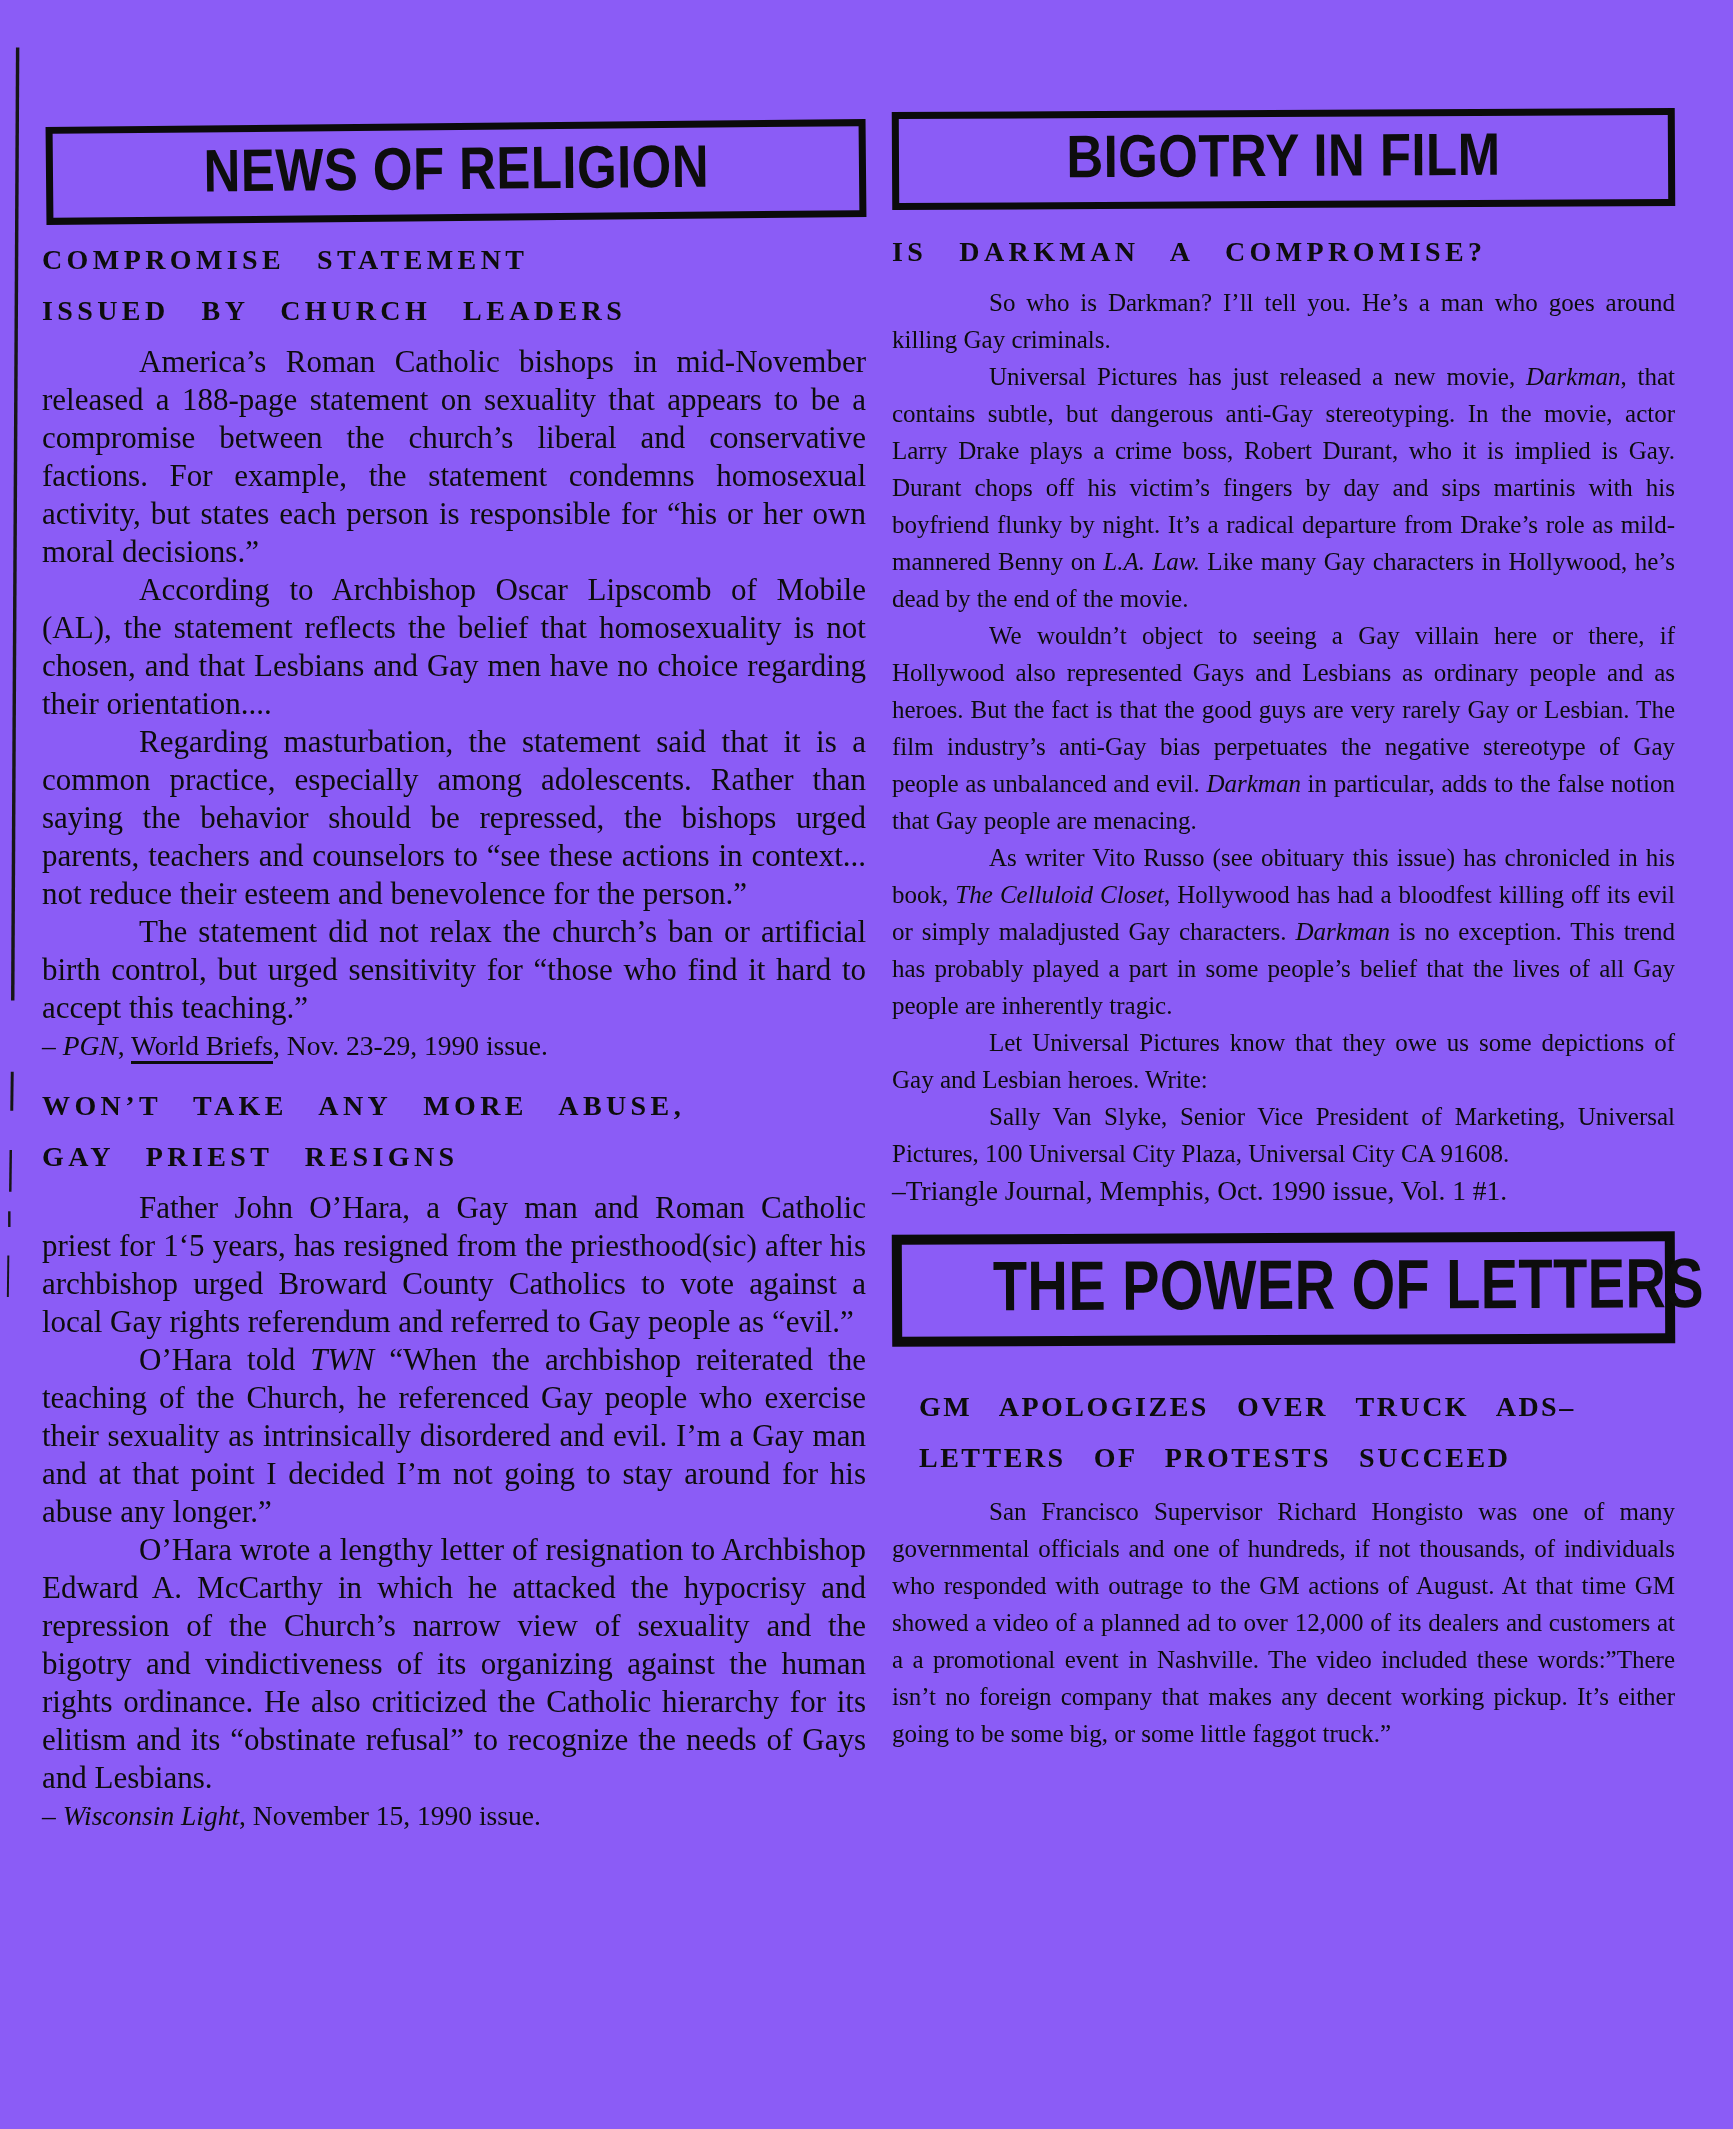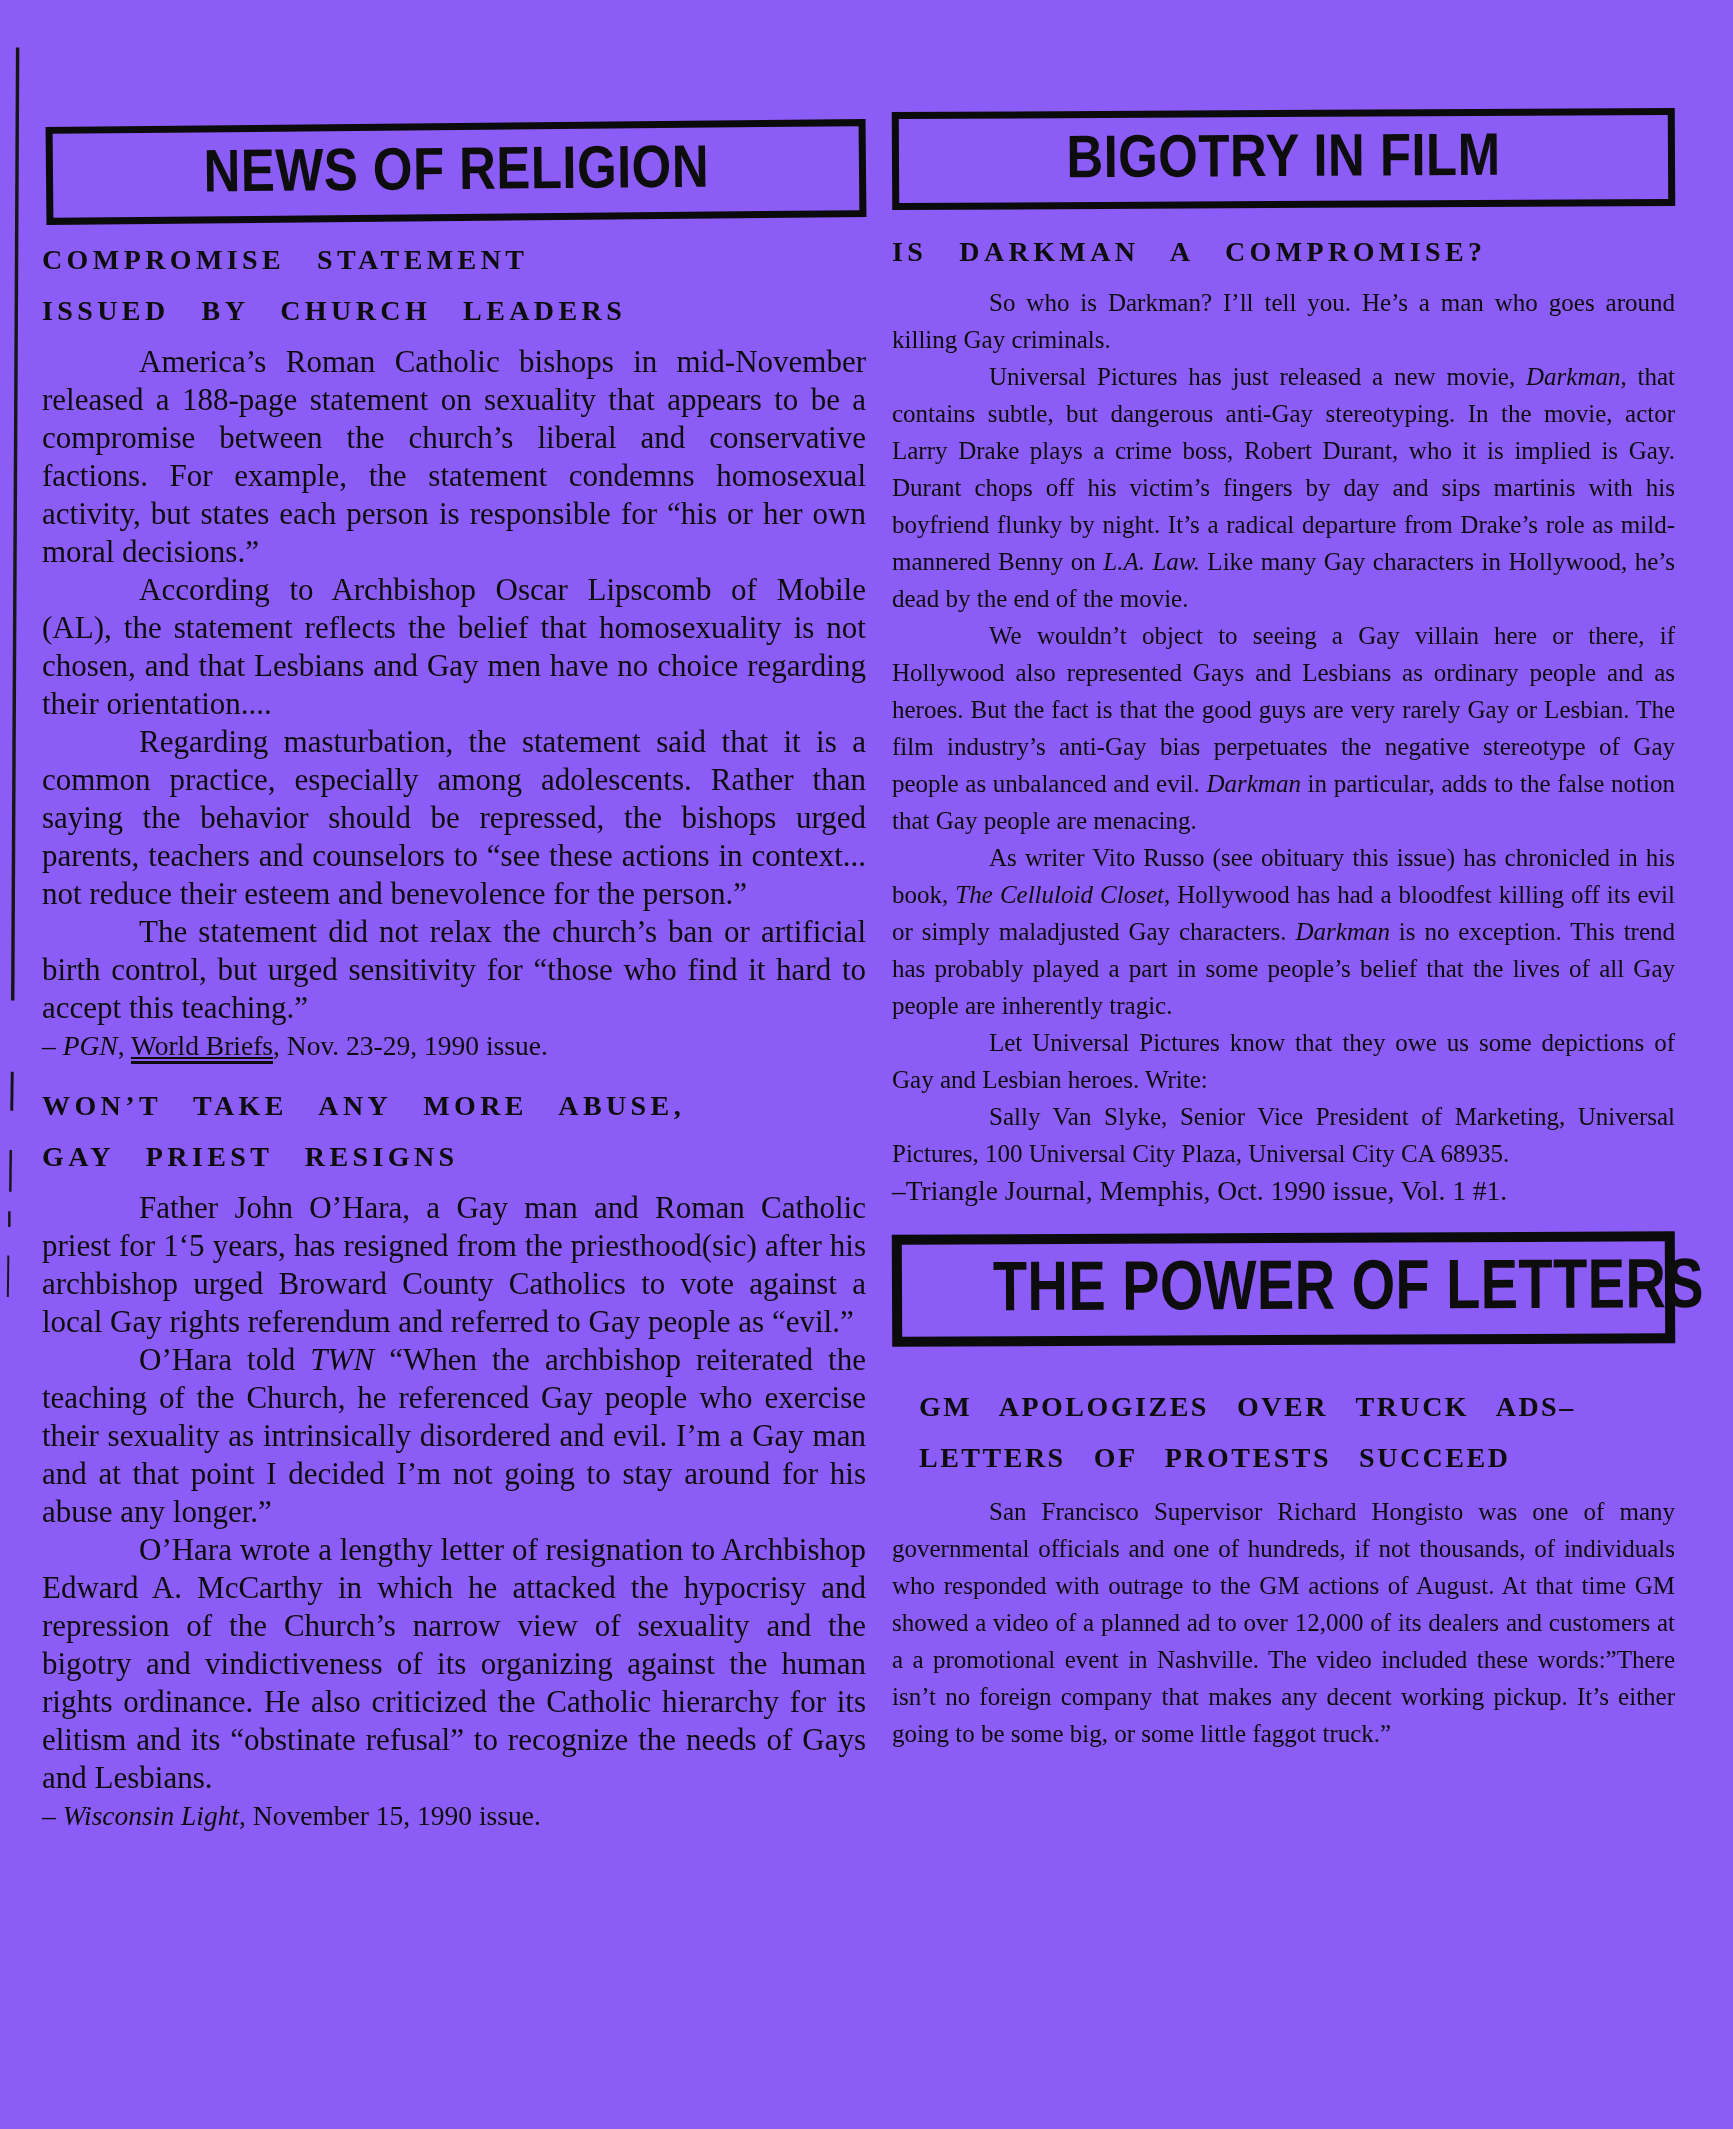--- a/index.html
+++ b/index.html
@@ -59,21 +59,21 @@
     line-height: 38px;
   }
   .col-right p.body { font-size: 25px; line-height: 37px; }
   p.attr {
     margin: 0;
     font-size: 27.5px;
     line-height: 38px;
     text-indent: 0;
   }
   .it { font-style: italic; }
-  .ul { border-bottom: 3.4px solid #0d0d0d; text-decoration: underline; }
+  .ul { border-bottom: 3.4px solid #0d0d0d; }
 </style>
 </head>
 <body>
 
 <div class="page">
 
   <svg class="artifact" width="98" height="1325" viewBox="0 0 200 2700" aria-hidden="true">
     <path d="M36 95 L26 2040" stroke="#161616" stroke-width="7" fill="none"></path>
     <path d="M25 2185 L24 2265" stroke="#161616" stroke-width="6" fill="none"></path>
     <path d="M22 2345 L21 2430" stroke="#161616" stroke-width="5" fill="none"></path>
@@ -118,21 +118,21 @@
 
     <div class="article-h">
       <div class="h-line">IS DARKMAN A COMPROMISE?</div>
     </div>
 
     <p class="body"><span>So who is Darkman? I’ll tell you. He’s a man who goes around killing Gay criminals.</span></p>
     <p class="body"><span>Universal Pictures has just released a new movie, </span><span class="it">Darkman</span><span>,  that contains subtle, but dangerous anti-Gay stereotyping. In the movie, actor Larry Drake plays a crime boss, Robert Durant, who it is implied is Gay. Durant chops off his victim’s fingers by day and sips martinis with his boyfriend flunky by night. It’s a radical departure from Drake’s role as mild-mannered Benny on </span><span class="it">L.A. Law.</span><span>  Like many Gay characters in Hollywood, he’s dead by the end of the movie.</span></p>
     <p class="body"><span>We wouldn’t object to seeing a Gay villain here or there, if Hollywood also represented Gays and Lesbians as ordinary people and as heroes. But the fact is that the good guys are very rarely Gay or Lesbian. The film industry’s anti-Gay bias perpetuates the negative stereotype of Gay people as unbalanced and evil. </span><span class="it">Darkman</span><span> in particular, adds to the false notion that Gay people are menacing.</span></p>
     <p class="body"><span>As writer Vito Russo (see obituary this issue) has chronicled in his book, </span><span class="it">The Celluloid Closet</span><span>,  Hollywood has had a bloodfest killing off its evil or simply maladjusted Gay characters. </span><span class="it">Darkman</span><span>  is no exception. This trend has probably played a part in some people’s belief that the lives of all Gay people are inherently tragic.</span></p>
     <p class="body"><span>Let Universal Pictures know that they owe us some depictions of Gay and Lesbian heroes. Write:</span></p>
-    <p class="body"><span>Sally Van Slyke, Senior Vice President of Marketing, Universal Pictures, 100 Universal City Plaza, Universal City CA 68935.</span></p>
+    <p class="body"><span>Sally Van Slyke, Senior Vice President of Marketing, Universal Pictures, 100 Universal City Plaza, Universal City CA 91608.</span></p>
     <p class="attr"><span>–Triangle Journal, Memphis, Oct. 1990 issue, Vol. 1 #1.</span></p>
 
     <div class="section-box box-power">
       <span class="box-title">THE POWER OF LETTERS</span>
     </div>
 
     <div class="article-h h-gm">
       <div class="h-line">GM APOLOGIZES OVER TRUCK ADS–</div>
       <div class="h-line">LETTERS OF PROTESTS SUCCEED</div>
     </div>

